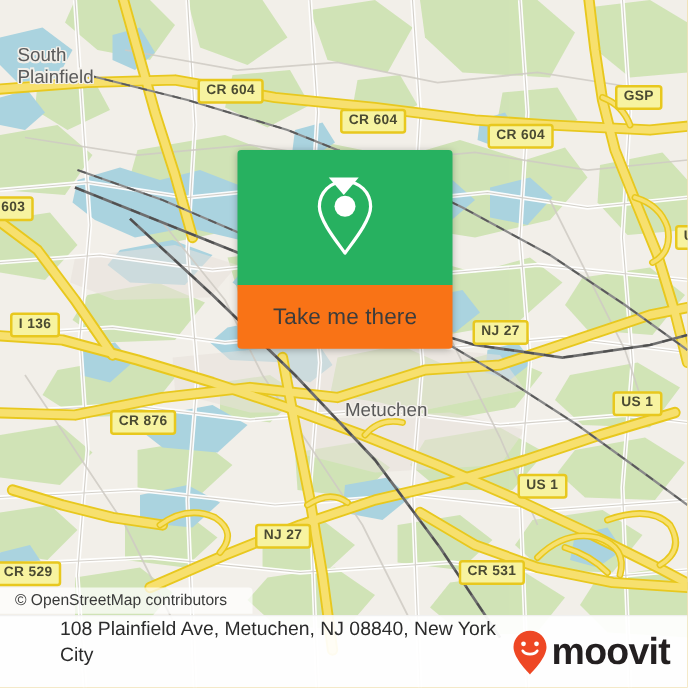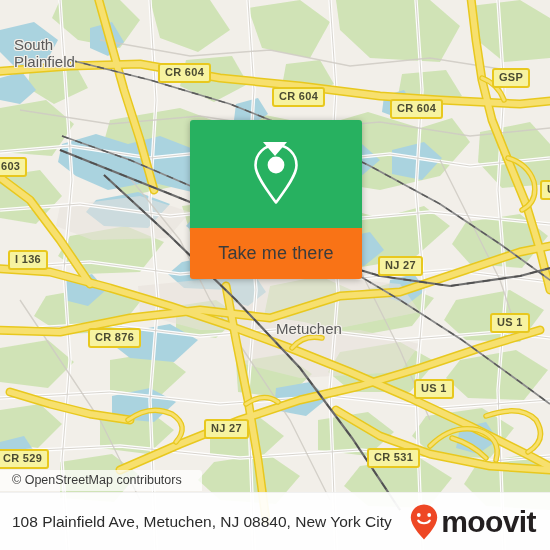--- a/index.html
+++ b/index.html
@@ -92,22 +92,23 @@
     line-height: 16px;
     white-space: nowrap;
     border-radius: 0 3px 0 0;
   }
 
   
   #footer {
     position: absolute;
     left: 0; top: 492px; width: 550px; height: 58px;
     background: rgba(255,255,255,.93);
-    display: flex; align-items: center;
+    display: flex; 
     border-top: 1px solid rgba(0,0,0,.05);
+    padding-left: 36px;
   }
   #footer-address {
     flex: 1;
     padding-left: 12px; padding-right: 8px;
     color: #2b2b2b;
     font-size: 15.5px;
     line-height: 21px;
   }
   #footer-logo {
     display: flex; align-items: center;

